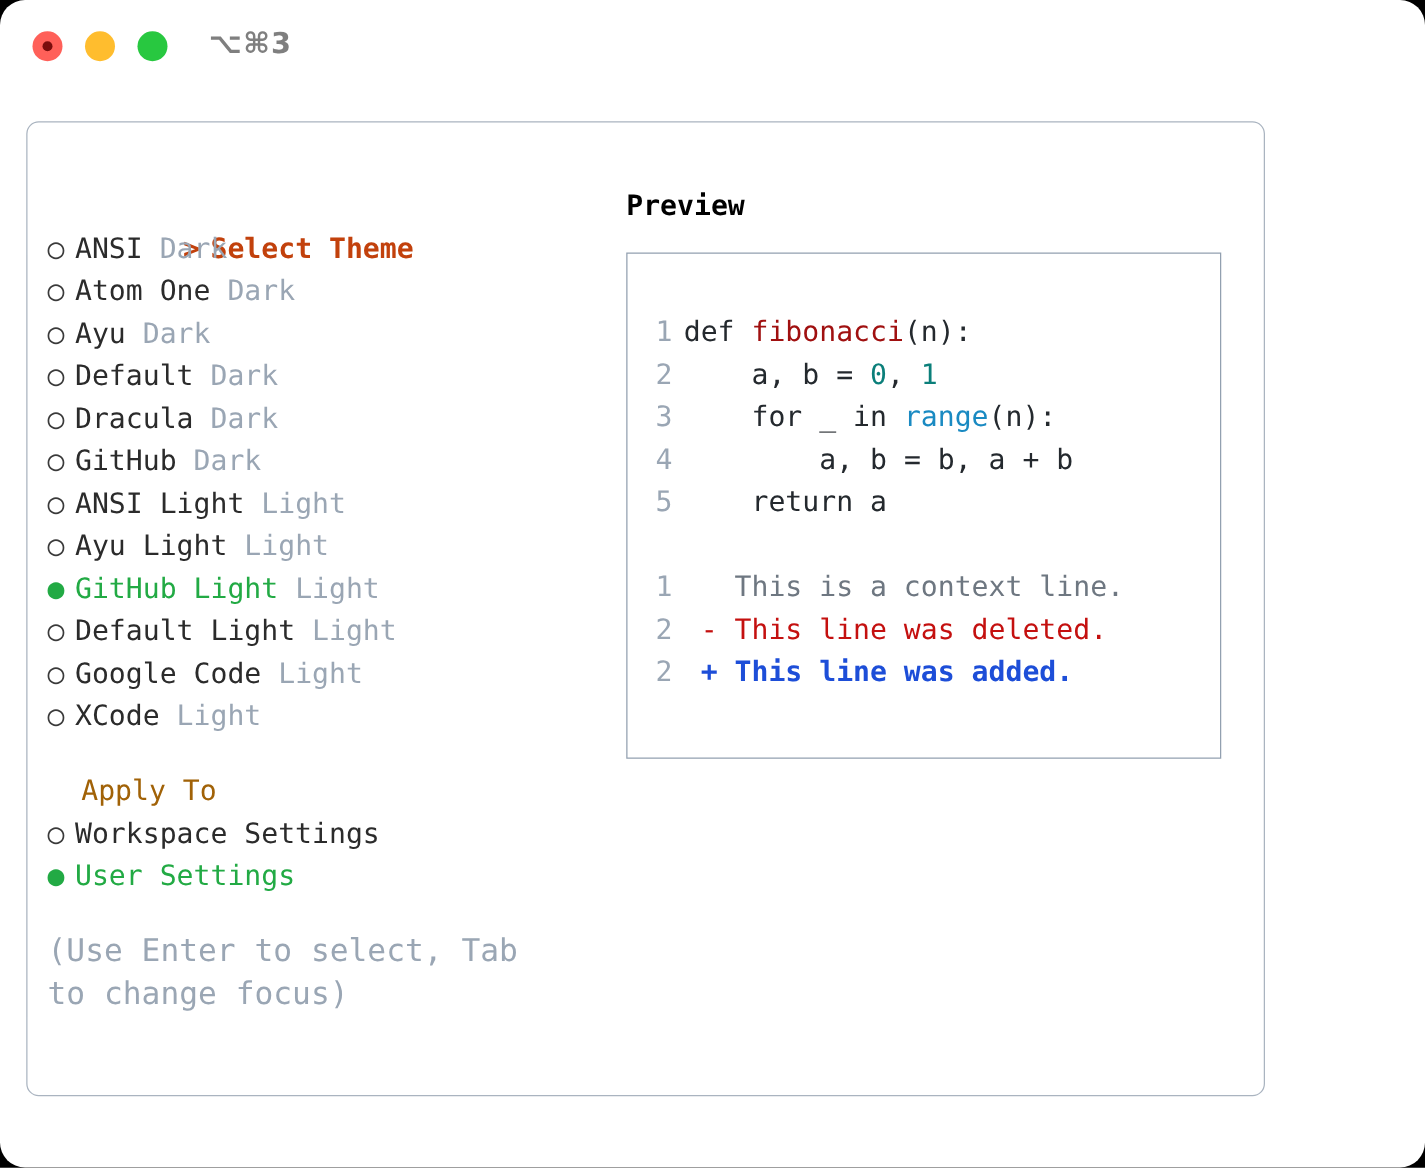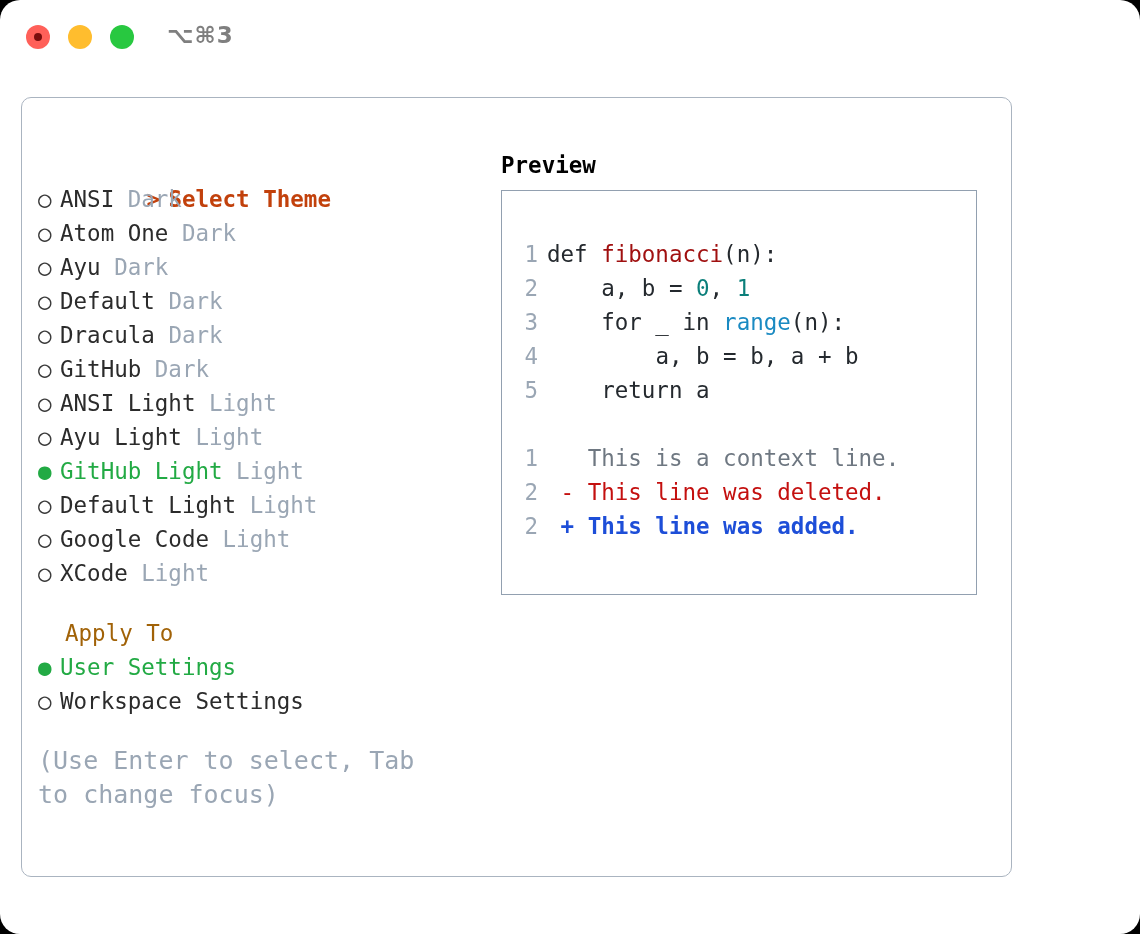--- a/index.html
+++ b/index.html
@@ -133,21 +133,21 @@
     top: 50px;
     width: 490px;
   }
   .preview-title {
     font-size: 22.5px;
     font-weight: bold;
     color: #000000;
     line-height: 34px;
   }
   .preview-box {
-    margin-top: 8px;
+    margin-top: 20px;
     width: 476px;
     height: 405px;
     border: 1.5px solid #92a0b0;
     box-sizing: border-box;
     background: #ffffff;
     position: relative;
     padding-left: 31px;
   }
   .code-area {
     position: absolute;
@@ -211,22 +211,22 @@
           <div class="row"><span class="bullet off">○</span><span>Default Light </span><span class="tag">Light</span></div>
           <div class="row"><span class="bullet off">○</span><span>Google Code </span><span class="tag">Light</span></div>
           <div class="row"><span class="bullet off">○</span><span>XCode </span><span class="tag">Light</span></div>
         </div>
 
       <div class="spacer-26"></div>
 
       <div class="apply-head">Apply To</div>
 
       <div id="apply-list">
+          <div class="row"><span class="bullet off">○</span><span>Workspace Settings</span></div>
           <div class="row"><span class="bullet on">●</span><span class="label-sel">User Settings</span></div>
-          <div class="row"><span class="bullet off">○</span><span>Workspace Settings</span></div>
         </div>
 
       <div class="spacer-26"></div>
 
       <div class="hint">(Use Enter to select, Tab to change focus)</div>
     </div>
 
     <div class="right-col">
       <div class="preview-title">Preview</div>
 

